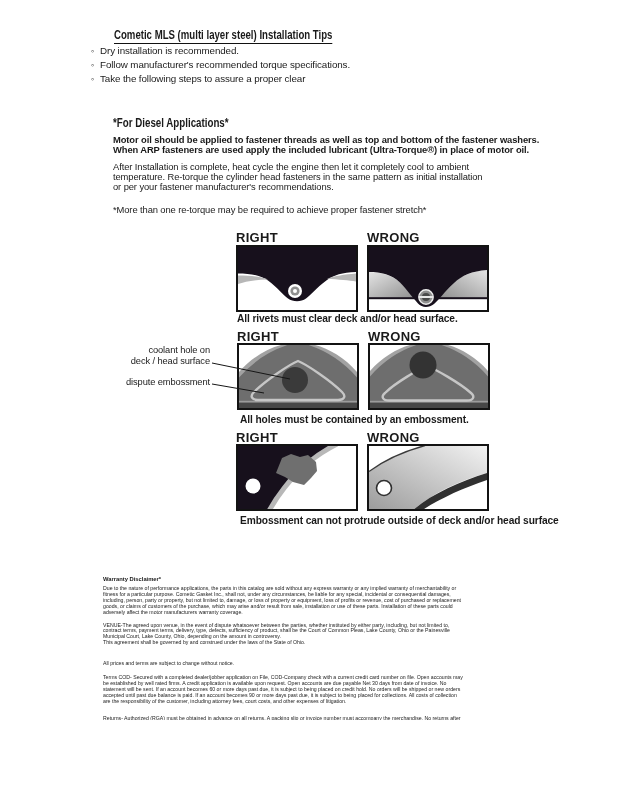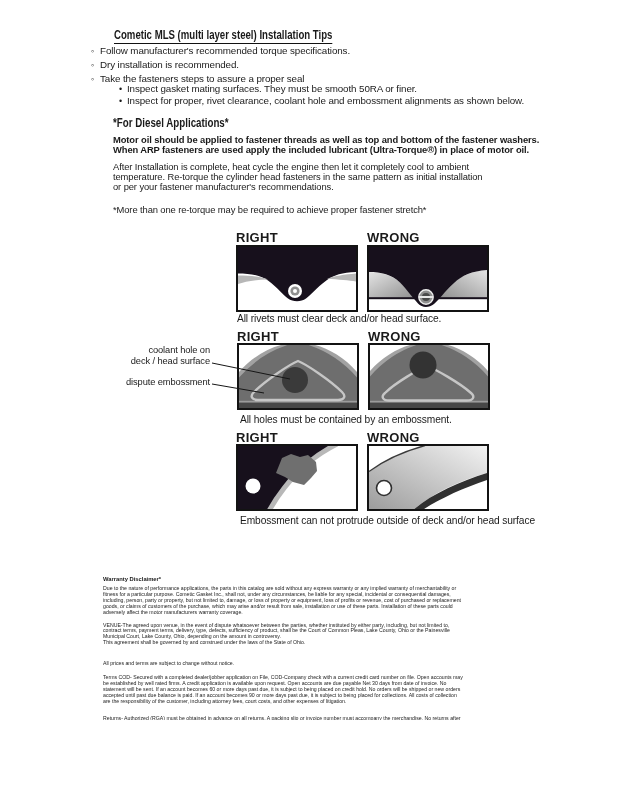--- a/index.html
+++ b/index.html
@@ -9,21 +9,21 @@
   .pre{white-space:pre-line;}
   .title{font-size:13px;font-weight:700;transform:scaleX(0.74);transform-origin:0 0;
          border-bottom:1.6px solid #111;padding-bottom:1px;white-space:nowrap;display:inline-block;}
   .bullets{font-size:9.8px;line-height:13.2px;letter-spacing:-0.1px;white-space:nowrap;}
   .subbullets{font-size:9.8px;line-height:11.3px;letter-spacing:-0.1px;white-space:nowrap;}
   .marker{display:inline-block;width:9px;font-size:9px;}
   .submarker{display:inline-block;width:8px;font-size:9px;}
   .h2{font-size:12.5px;font-weight:700;transform:scaleX(0.78);transform-origin:0 0;white-space:nowrap;}
   .body{font-size:9.4px;line-height:10.1px;letter-spacing:-0.1px;}
   .figlabel{font-size:13px;font-weight:700;letter-spacing:0.3px;width:122px;}
-  .caption{font-size:10.2px;letter-spacing:-0.1px;line-height:11px;white-space:nowrap;}
+  .caption{font-size:10.2px;letter-spacing:-0.1px;line-height:11px;white-space:nowrap;font-weight:bold;}
   .callout{font-size:9.3px;line-height:10.8px;text-align:right;width:100px;letter-spacing:-0.1px;}
   .figbox{width:118px;height:63px;border:2px solid #131313;background:#fff;}
   .figbox svg{display:block;}
   .fineprint{width:430px;}
   .fineprint .fp-h{font-size:5.8px;font-weight:700;margin:0 0 4px 0;}
   .fineprint p{font-size:5.2px;line-height:5.9px;margin:0 0 7px 0;color:#222;}
   .fineprint p.tight{margin-bottom:0;}
   .fineprint p.gap-xl{margin-bottom:15px;}
   .fineprint p.gap-l{margin-bottom:11px;}
   .fineprint p.gap-m{margin-bottom:8px;}
@@ -33,29 +33,25 @@
 </head>
 <body>
 
 <div class="sheet">
 
   <div class="abs" style="left:114px;top:25px;">
     <span class="title">Cometic MLS (multi layer steel) Installation Tips</span>
   </div>
 
   <div class="abs bullets" style="left:91px;top:44px;">
+    <div><span class="marker">◦</span><span>Dry installation is recommended.</span></div>
     <div><span class="marker">◦</span><span>Follow manufacturer's recommended torque specifications.</span></div>
-    <div><span class="marker">◦</span><span>Dry installation is recommended.</span></div>
-    <div><span class="marker">◦</span><span>Take the fasteners steps to assure a proper seal</span></div>
-  </div>
-
-  <div class="abs subbullets" style="left:119px;top:83px;">
-    <div><span class="submarker">•</span><span>Inspect gasket mating surfaces.  They must be smooth 50RA or finer.</span></div>
-    <div><span class="submarker">•</span><span>Inspect for proper, rivet clearance, coolant hole and embossment alignments as shown below.</span></div>
-  </div>
+    <div><span class="marker">◦</span><span>Take the following steps to assure a proper clear</span></div>
+  </div>
+
 
   <div class="abs h2" style="left:113px;top:116px;">*For Diesel Applications*</div>
   <div class="abs body pre" style="left:113px;top:135px;width:460px;font-weight:bold;">Motor oil should be applied to fastener threads as well as top and bottom of the fastener washers.
 When ARP fasteners are used apply the included lubricant (Ultra-Torque®) in place of motor oil.</div>
   <div class="abs body pre" style="left:113px;top:162px;width:460px;">After Installation is complete, heat cycle the engine then let it completely cool to ambient
 temperature. Re-torque the cylinder head fasteners in the same pattern as initial installation
 or per your fastener manufacturer's recommendations.</div>
   <div class="abs body" style="left:113px;top:205px;width:460px;">*More than one re-torque may be required to achieve proper fastener stretch*</div>
 
   <div class="abs figlabel" style="left:236px;top:230px;">RIGHT</div>

